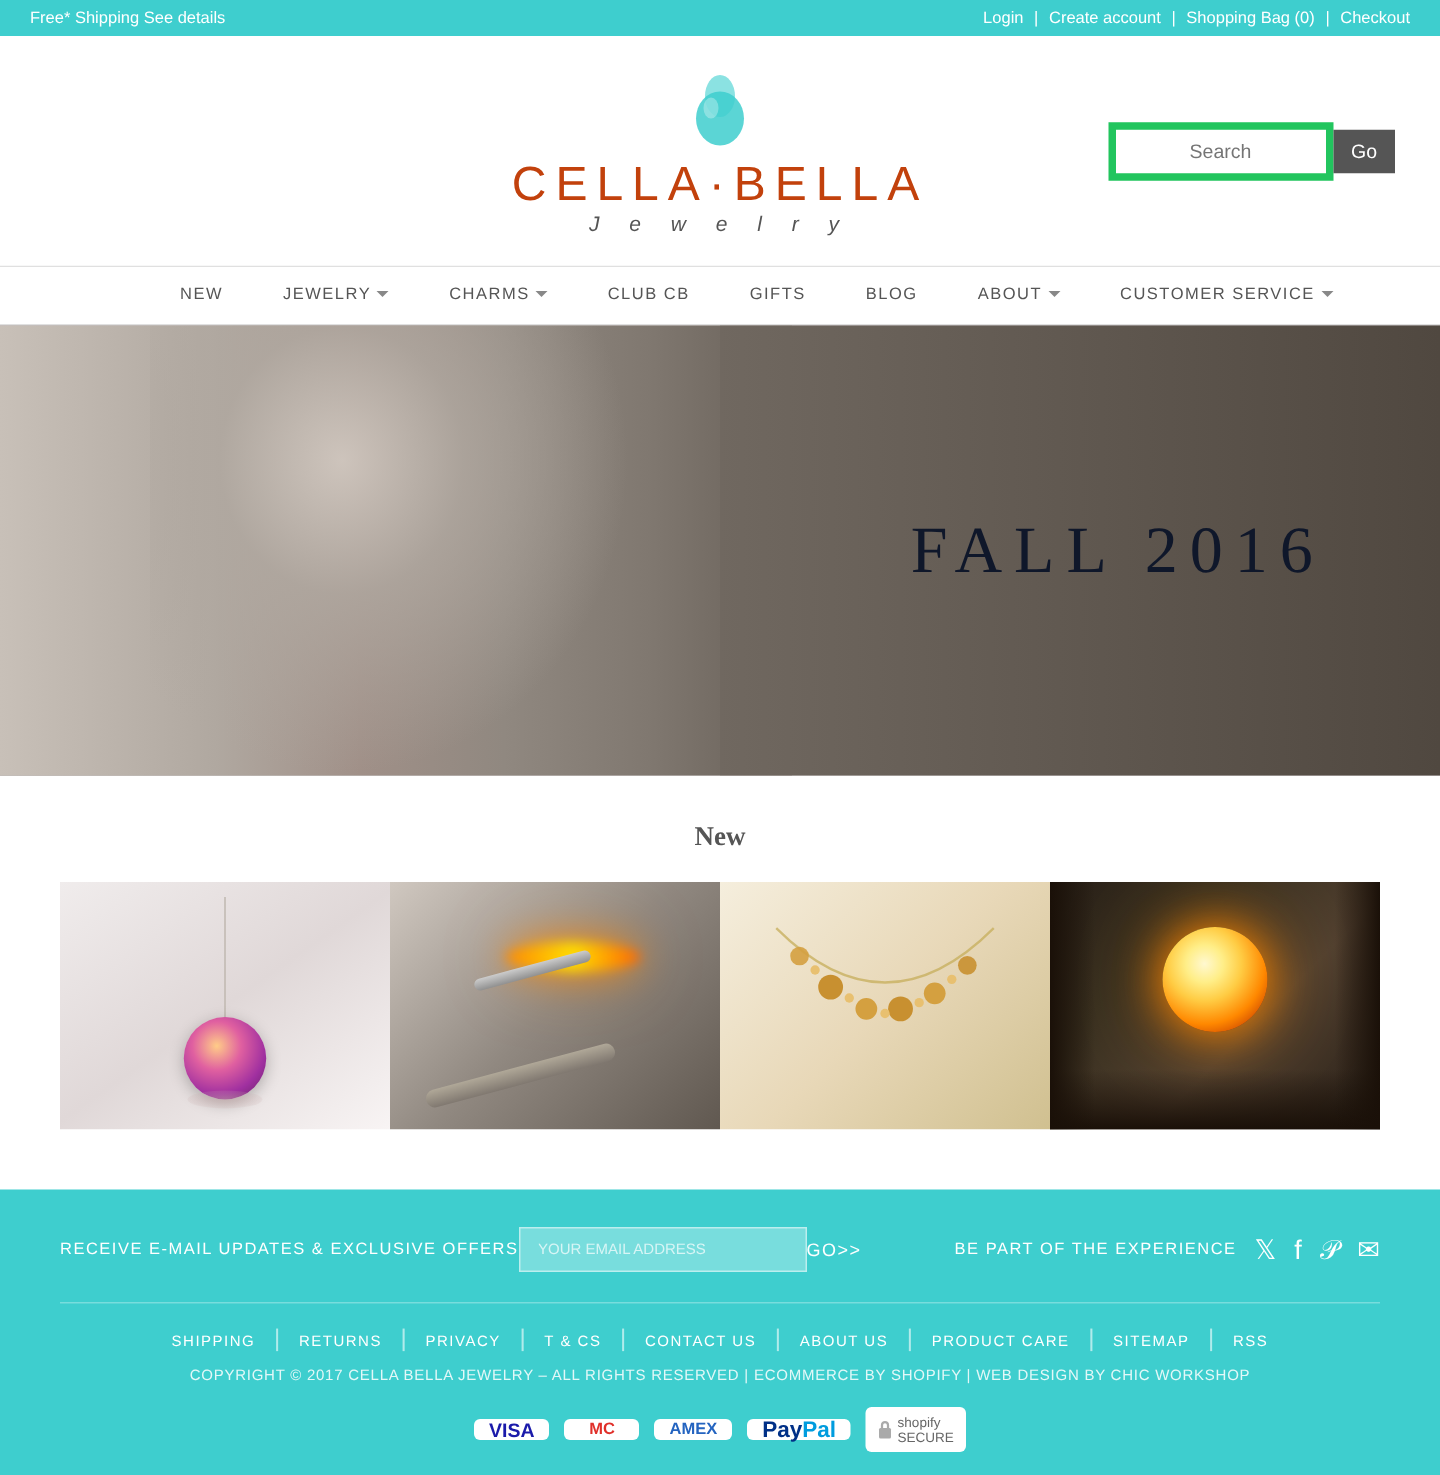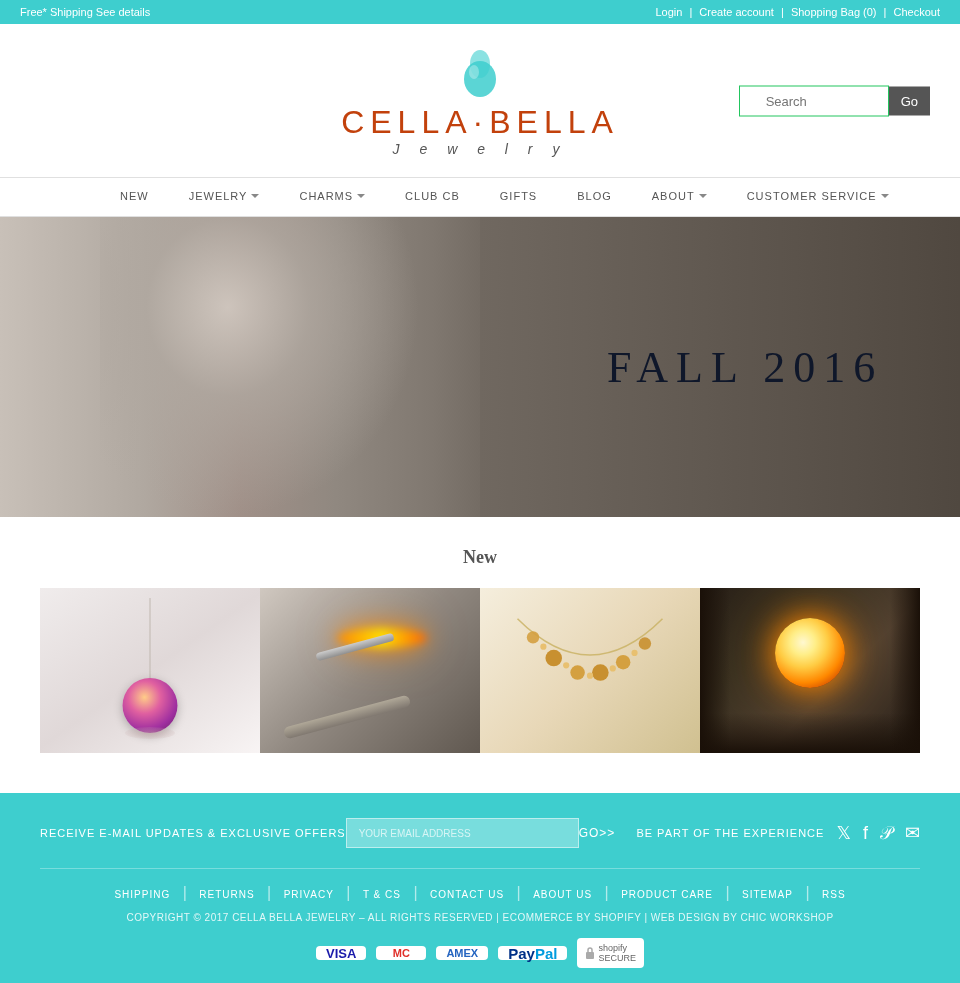--- a/index.html
+++ b/index.html
@@ -52,26 +52,27 @@
     }
     .search-container {
       position: absolute;
       right: 30px;
       top: 50%;
       transform: translateY(-50%);
       display: flex;
       align-items: center;
     }
     .search-input {
-      border: 1px solid #22c55e;
+      border: 5px solid #22c55e;
       padding: 7px 26px;
       font-size: 13px;
       width: 150px;
       outline: none;
       color: #999;
+      text-align: center;
     }
     .search-btn {
       background: #555;
       color: #fff;
       border: none;
       padding: 7px 12px;
       font-size: 13px;
       cursor: pointer;
     }
 
@@ -197,21 +198,21 @@
       font-size: 11px;
       letter-spacing: 1px;
       text-transform: uppercase;
     }
     .newsletter-input {
       border: 1px solid rgba(255,255,255,0.5);
       background: rgba(255,255,255,0.3);
       color: #fff;
       padding: 8px 12px;
       font-size: 11px;
-      width: 233px;
+      width: 192px;
       outline: none;
     }
     .newsletter-input::placeholder { color: rgba(255,255,255,0.7); font-size: 10px; }
     .newsletter-go {
       color: #fff;
       font-size: 12px;
       cursor: pointer;
       letter-spacing: 1px;
     }
     .newsletter-right {

